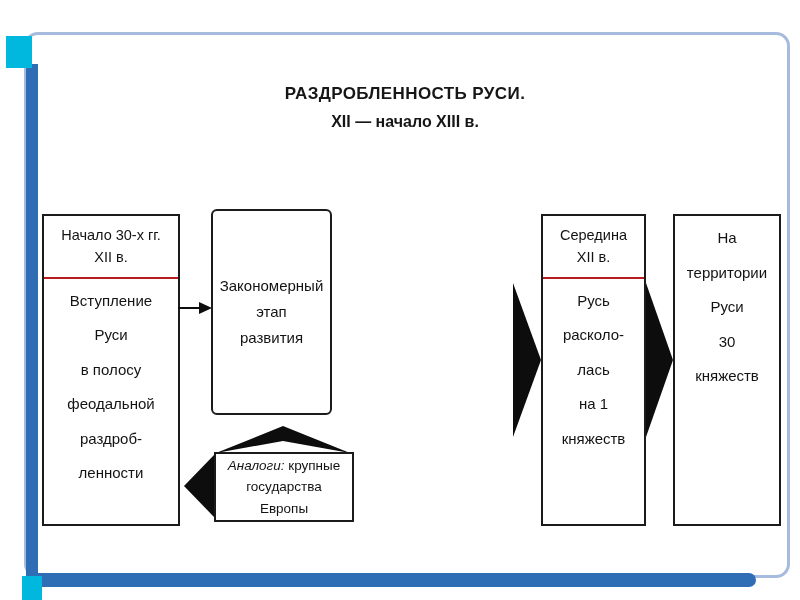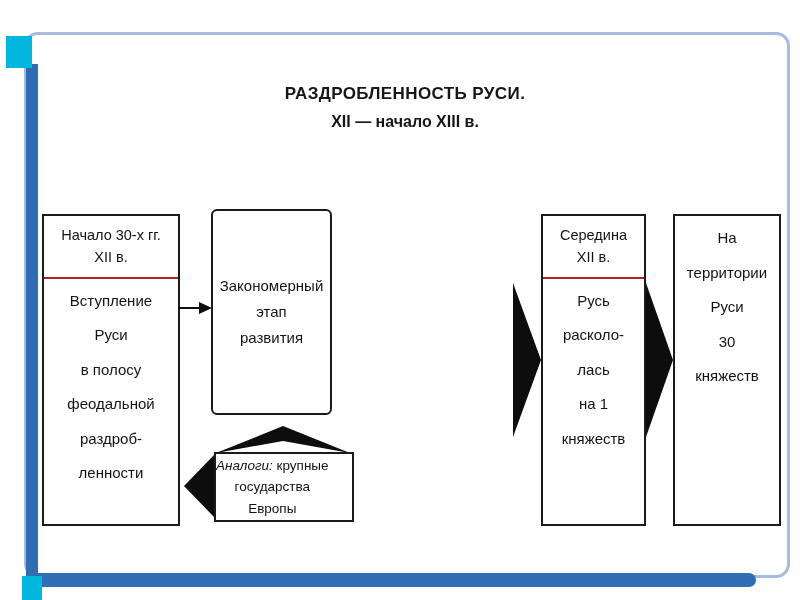--- a/index.html
+++ b/index.html
@@ -26,21 +26,21 @@
   .bd{ text-align:center;white-space:pre-line;font-size:15px;line-height:2.3;padding-top:5px;}
   .flexc{display:flex;align-items:center;justify-content:center;text-align:center;
          white-space:pre-line;font-size:15px;line-height:1.73;}
 
   .box-start{left:42px;top:214px;width:138px;height:312px;}
   .box-stage{left:211px;top:209px;width:121px;height:206px;border-radius:6px;}
   .box-center{left:330px;top:169px;width:182px;height:391px;}
   .box-mid{left:541px;top:214px;width:105px;height:312px;}
   .box-end{left:673px;top:214px;width:108px;height:312px;}
 
-  .analogbox{left:214px;top:452px;width:140px;height:70px;display:flex;align-items:center;justify-content:flex-start;}
+  .analogbox{left:214px;top:452px;width:140px;height:70px;display:flex;align-items:center;justify-content:center;}
   .analog-text{text-align:center;white-space:pre-line;font-size:13.5px;line-height:1.6;}
   .it{font-style:italic;}
 
   
   .arr{position:absolute;line-height:0;}
   .arr-small{left:178px;top:300px;}
   .arr-big1{left:513px;top:283px;}
   .arr-big2{left:646px;top:283px;}
   .arr-up{left:216px;top:426px;}
   .arr-left{left:184px;top:455px;}

